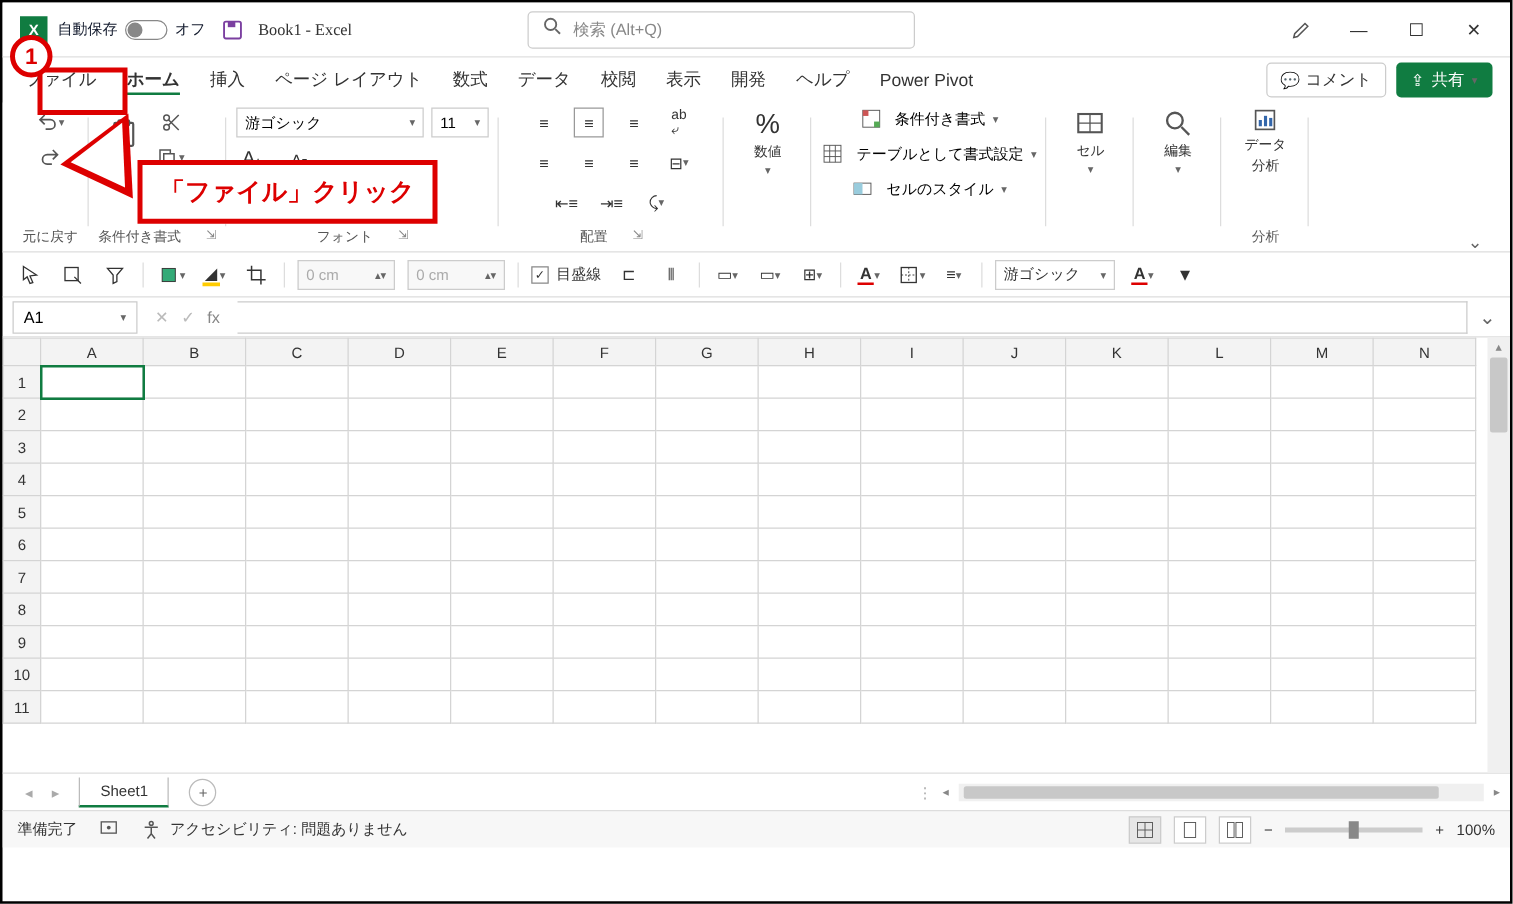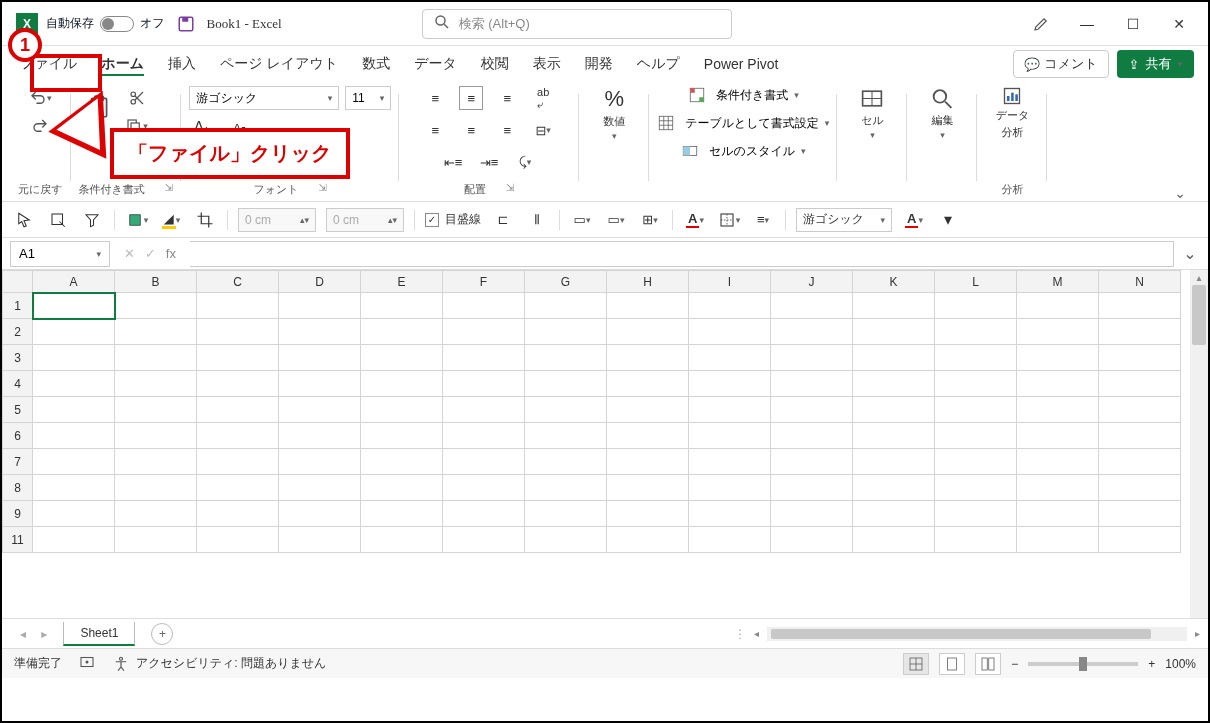--- a/index.html
+++ b/index.html
@@ -626,20 +626,37 @@
             <td class=""></td>
             <td class=""></td>
             <td class=""></td>
             <td class=""></td>
             <td class=""></td>
             <td class=""></td>
             <td class=""></td>
             <td class=""></td>
           </tr>
           <tr>
+            <th class="rowh">10</th>
+            <td class=""></td>
+            <td class=""></td>
+            <td class=""></td>
+            <td class=""></td>
+            <td class=""></td>
+            <td class=""></td>
+            <td class=""></td>
+            <td class=""></td>
+            <td class=""></td>
+            <td class=""></td>
+            <td class=""></td>
+            <td class=""></td>
+            <td class=""></td>
+            <td class=""></td>
+          </tr>
+          <tr>
             <th class="rowh">11</th>
             <td class=""></td>
             <td class=""></td>
             <td class=""></td>
             <td class=""></td>
             <td class=""></td>
             <td class=""></td>
             <td class=""></td>
             <td class=""></td>
             <td class=""></td>

